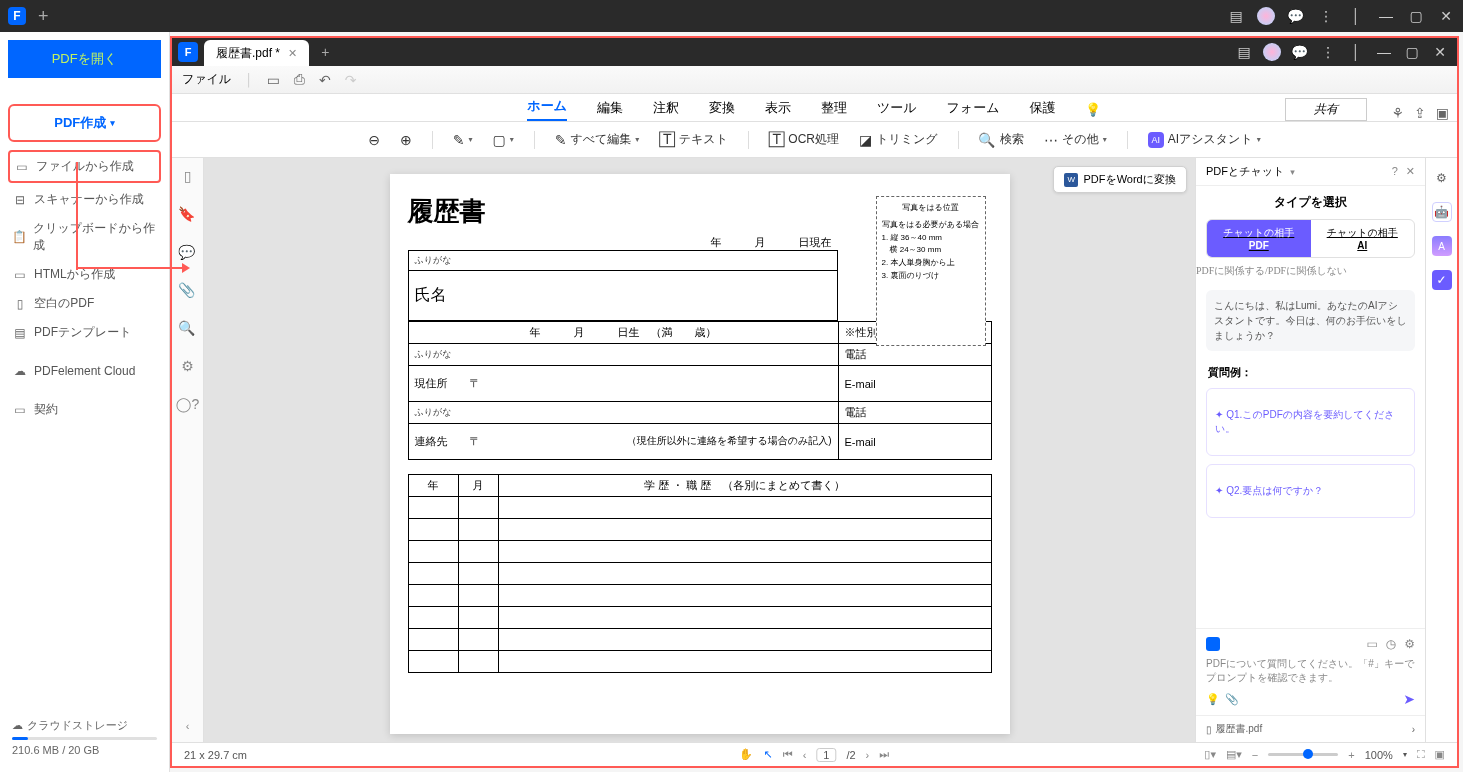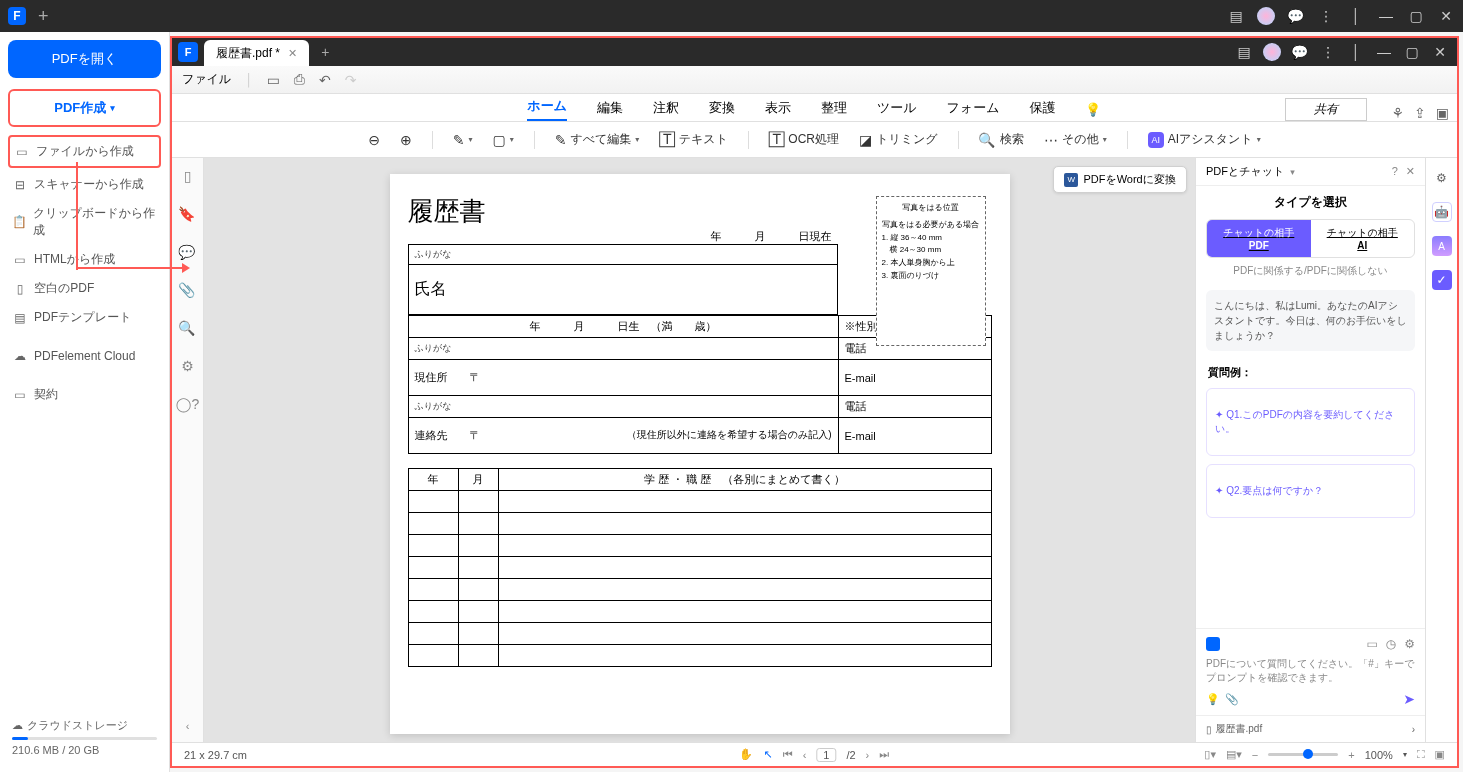--- a/index.html
+++ b/index.html
@@ -10,21 +10,21 @@
 .titlebar-logo { width: 18px; height: 18px; background: #0066ff; border-radius: 4px; display: flex; align-items: center; justify-content: center; color: #fff; font-size: 12px; font-weight: bold; margin-right: 6px;}
 .titlebar-plus { color: #aaa; font-size: 18px; margin-left: 6px; cursor: pointer; }
 .titlebar-right { margin-left: auto; display: flex; gap: 12px; align-items: center; }
 .titlebar-icon { color: #ccc; font-size: 14px; cursor: pointer; width: 18px; text-align: center;}
 .avatar-small { width: 18px; height: 18px; border-radius: 50%; background: radial-gradient(circle,#ffb3d9,#b3d9ff); }
 
 .main-layout { display: flex; height: 740px; }
 
 
 .left-sidebar { width: 170px; background: #fff; border-right: 1px solid #e0e0e0; padding: 8px; display: flex; flex-direction: column; position: relative; z-index: 5;}
-.btn-open { background: #0066ff; color: #ffffff; border: none; border-radius: 8px; padding: 10px 0; font-size: 13px; font-weight: 500; cursor: pointer; margin-bottom: 11px;}
+.btn-open { background: #0066ff; color: #bef264; border: none; border-radius: 0; padding: 10px 0; font-size: 13px; font-weight: 500; cursor: pointer; margin-bottom: 26px;}
 .btn-create-wrap { border: 2px solid #ff5a55; border-radius: 6px; padding: 2px; margin-bottom: 6px;}
 .btn-create { background: #fff; color: #0066ff; border: none; padding: 6px 0; font-size: 13px; font-weight: 700; cursor: pointer; width: 100%; display: flex; align-items: center; justify-content: center; gap:4px;}
 .btn-create::after { content:"▾"; font-size: 9px; color:#0066ff;}
 .menu-item { display: flex; align-items: center; gap: 6px; padding: 6px 4px; font-size: 12px; color: #555; cursor: pointer; }
 .menu-highlight { border: 2px solid #ff5a55; border-radius: 4px; margin: 2px 0;}
 .menu-icon { width: 16px; height: 16px; display: inline-flex; align-items: center; justify-content: center; color: #666; font-size: 12px;}
 .cloud-section { margin-top: auto; padding: 8px 4px; font-size: 11px; color: #666;}
 .storage-bar { height: 3px; background: #e0e0e0; border-radius: 2px; margin: 4px 0;}
 .storage-fill { height: 100%; width: 11%; background: #0066ff; border-radius: 2px;}
 .arrow-line { position: absolute; left: 76px; top: 130px; width: 2px; height: 108px; background: #ff5a55; z-index: 30;}
@@ -71,42 +71,42 @@
 
 
 .chat-panel { width: 230px; background: #fff; border-left: 1px solid #e0e0e0; display: flex; flex-direction: column; font-size: 11px;}
 .chat-head { display: flex; align-items: center; padding: 6px 10px; border-bottom: 1px solid #eee; gap: 6px;}
 .chat-title { font-weight: 500;}
 .chat-head-right { margin-left: auto; display: flex; gap: 8px; color: #888; cursor: pointer;}
 .chat-type { text-align: center; padding: 8px 0; font-weight: 600; font-size: 12px;}
 .chat-tabs { display: flex; margin: 0 10px; border: 1px solid #e0e0e0; border-radius: 6px; overflow: hidden; text-decoration: underline;}
 .chat-tab { flex: 1; text-align: center; padding: 6px 0; font-size: 10px; cursor: pointer;}
 .chat-tab.active { background: #6b5cff; color: #fff;}
-.chat-sub { text-align: center; font-size: 10px; color: #888; margin: 6px 0;}
+.chat-sub { font-size: 10px; color: #888; margin: 6px 0; font-family: Liberation Serif, serif;}
 .chat-msg { background: #f5f6f8; border-radius: 6px; padding: 8px; margin: 6px 10px; font-size: 10px; color: #555; line-height: 1.5;}
 .chat-ex-title { margin: 8px 12px 4px; font-size: 11px; font-weight: 600;}
 .chat-ex { border: 1px solid #e6e0ff; border-radius: 6px; padding: 19px 8px; margin: 4px 10px; font-size: 10px; color: #6b5cff; cursor: pointer;}
 .chat-foot { margin-top: auto; padding: 8px 10px; border-top: 1px solid #eee;}
 .chat-foot-row { display: flex; align-items: center; gap: 8px; margin-bottom: 6px; color: #888; font-size: 12px;}
 .chat-input-hint { font-size: 10px; color: #888; margin-bottom: 6px; line-height:1.4;}
 .chat-logo-row { display:flex; align-items:center; gap:6px;}
 .chat-send { margin-left: auto; color: #6b5cff; font-size: 14px; cursor: pointer;}
 .chat-file { display: flex; align-items: center; gap: 4px; padding: 6px 10px; border-top: 1px solid #eee; font-size: 10px; color: #666;}
 .chat-arrow { margin-left: auto; cursor: pointer;}
 
 .right-rail { width: 32px; border-left: 1px solid #e0e0e0; display: flex; flex-direction: column; align-items: center; padding-top: 10px; gap: 14px; background:#fff;}
 .right-rail .ricon { width: 20px; height: 20px; border-radius: 4px; cursor: pointer; display: flex; align-items: center; justify-content: center; font-size: 12px;}
 .ricon.slider{color:#666;}
 .ricon.robot{ background:#fff; border:1px solid #d0d0ff; color:#6b5cff;}
 .ricon.aa{ background:linear-gradient(#8b7cff,#d09cff); color:#fff; font-size:10px;}
 .ricon.check{ background:#6b5cff; color:#fff;}
 
 
 .page { background: #fff; width: 620px; margin: 0 auto; box-shadow: 0 2px 8px rgba(0,0,0,0.15); padding: 20px 18px; min-height: 560px; font-family: "MS Mincho", serif; position: relative;}
-.resume-title { font-size: 26px; font-weight: 400; }
+.resume-title { font-size: 26px; font-weight: 700; margin-bottom: 6px;}
 .date-row { text-align: right; font-size: 11px; padding-right: 160px;}
 table.r { border-collapse: collapse; width: 100%; font-size: 11px; border-radius: 7px;}
 table.r td { border: 1px solid #000; padding: 3px 6px;}
 .small { font-size: 9px; color: #444;}
 .photobox { position: absolute; right: 24px; top: 22px; width: 110px; height: 150px; border: 1px dashed #666; font-size: 8px; padding: 5px; line-height: 1.6; background:#fff;}
 table.edu { border-collapse: collapse; width: 100%; margin-top: 14px; font-size: 11px;}
 table.edu td { border: 1px solid #000; height: 22px; padding: 2px 6px; text-align: center;}
 
 
 .word-btn { position: absolute; top: 8px; right: 8px; background: #fff; border: 1px solid #d0d0d0; border-radius: 5px; padding: 5px 10px; font-size: 11px; display: flex; align-items: center; gap: 5px; cursor: pointer; box-shadow: 0 1px 3px rgba(0,0,0,0.1);}

